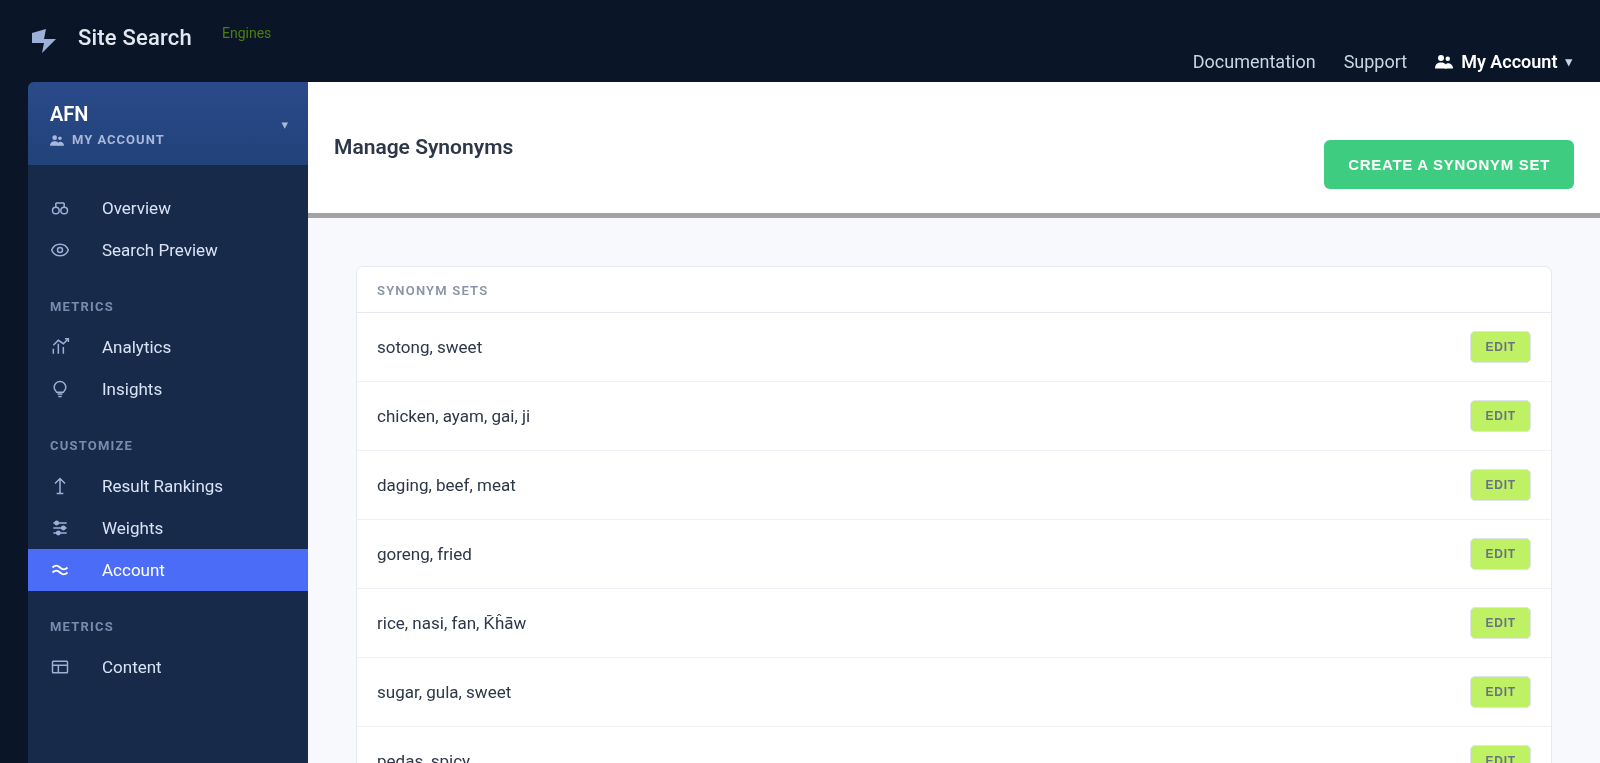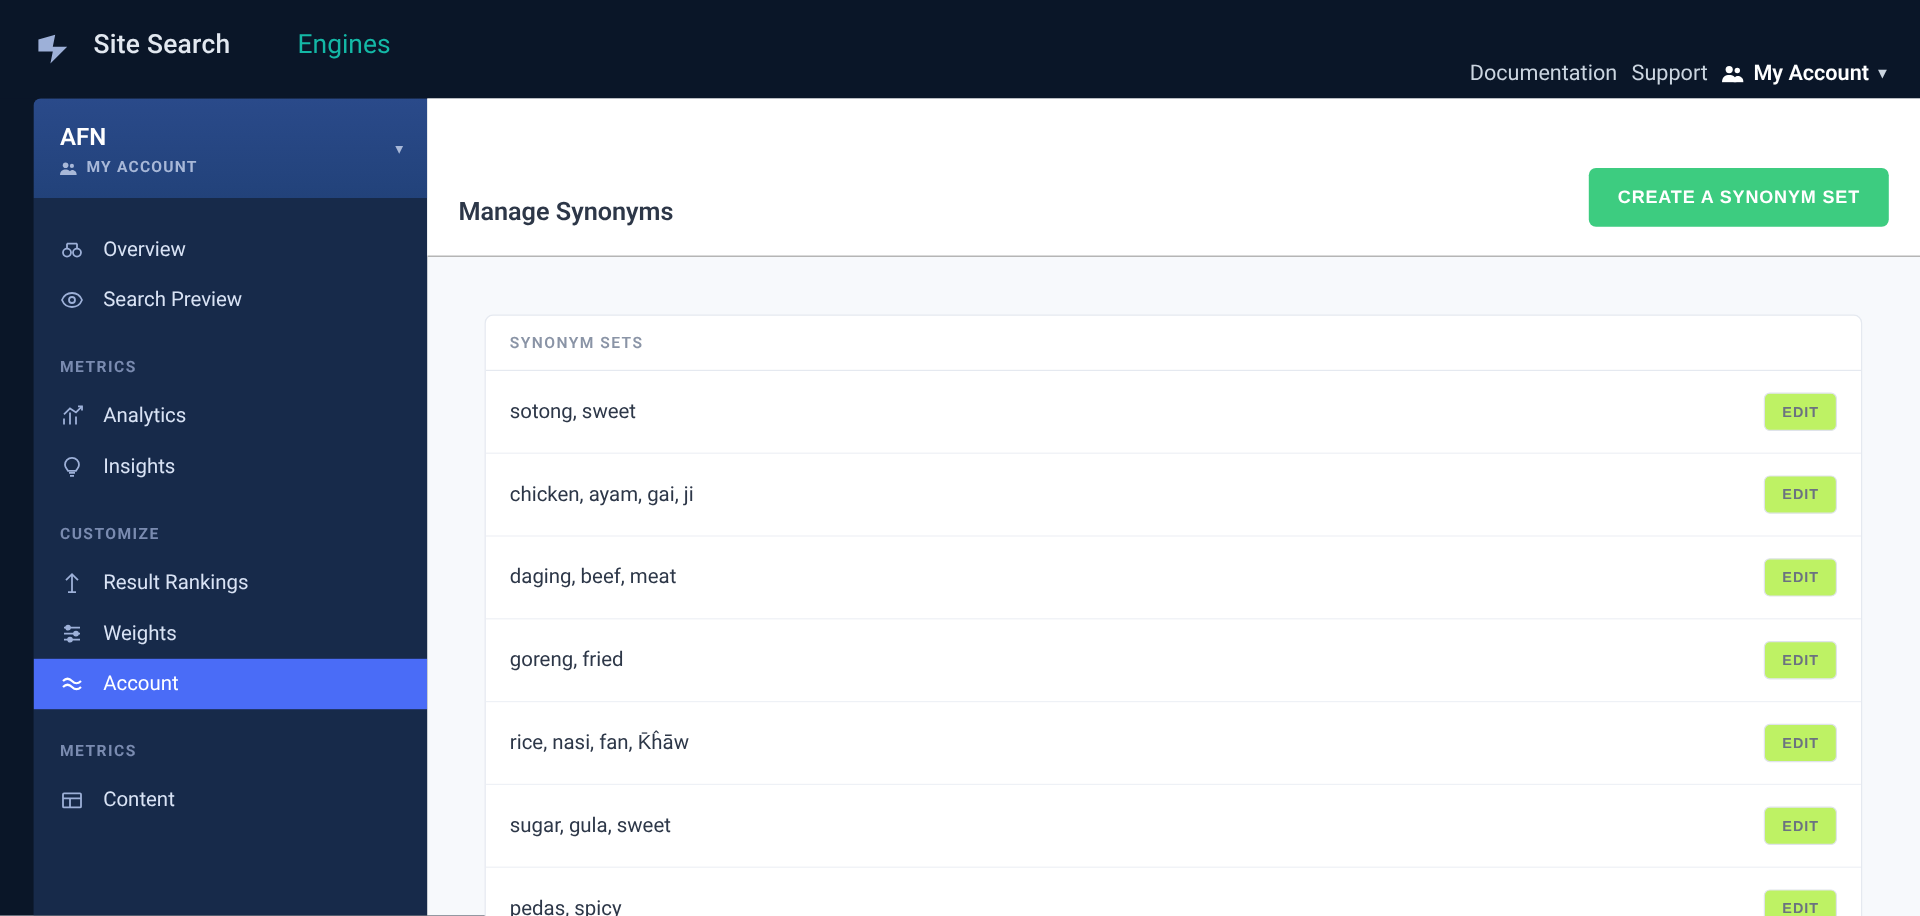--- a/index.html
+++ b/index.html
@@ -35,28 +35,28 @@
     align-items: center;
     justify-content: center;
   }
   .brand {
     color: #e2e8f0;
     font-size: 22px;
     font-weight: 500;
     letter-spacing: 0.2px;
   }
   .engines-link {
-    color: #14b8a6;
-    font-size: 22px;
-    margin-left: 38px;
+    color: #4d7c0f;
+    font-size: 14px;
+    margin-left: 12px;
   }
   .topbar-right {
     display: flex;
     align-items: center;
-    gap: 12px;
+    gap: 28px;
     color: #cbd5e0;
     font-size: 18px;
     margin-top: 40px;
   }
   .topbar-right .item {
     cursor: pointer;
   }
   .account-item {
     color: #fff;
     font-weight: 600;
@@ -71,21 +71,21 @@
   .account-item .chev {
     font-size: 13px;
     color: #cbd5e0;
   }
   .shell {
     display: flex;
     height: calc(763px - 82px);
     padding-left: 28px;
   }
   .sidebar {
-    width: 328px;
+    width: 280px;
     background: linear-gradient(180deg, #172a4a 0%, #172a4a 100%);
     border-top-left-radius: 6px;
     display: flex;
     flex-direction: column;
     overflow: hidden;
   }
   .sidebar-header {
     background: linear-gradient(180deg, #2a4a8a 0%, #22427a 100%);
     padding: 20px 22px 18px;
     position: relative;
@@ -119,21 +119,21 @@
   .nav-heading {
     color: #7a8bb0;
     font-size: 13px;
     font-weight: 700;
     letter-spacing: 1.2px;
     padding: 0 22px 12px;
   }
   .nav-item {
     display: flex;
     align-items: center;
-    gap: 16px;
+    gap: 32px;
     padding: 11px 22px;
     color: #d9e3f5;
     font-size: 17px;
     cursor: pointer;
   }
   .nav-item.active {
     background: #4a6cf7;
     color: #fff;
   }
   .nav-item .nav-icon {
@@ -155,23 +155,23 @@
     flex: 1;
     background: #f7f9fc;
     border-top-right-radius: 0;
     display: flex;
     flex-direction: column;
     overflow: hidden;
   }
   .page-header {
     background: #fff;
     padding: 22px 26px 24px;
-    border-bottom: 1px solid #a3a3a3;
-    display: flex;
-    align-items: flex-end;
+    border-bottom: 5px solid #a3a3a3;
+    display: flex;
+    align-items: center;
     justify-content: space-between;
   }
   .page-title {
     font-size: 21px;
     font-weight: 600;
     color: #2d3748;
   }
   .page-subtitle {
     font-size: 17px;
     color: #8a94a6;

